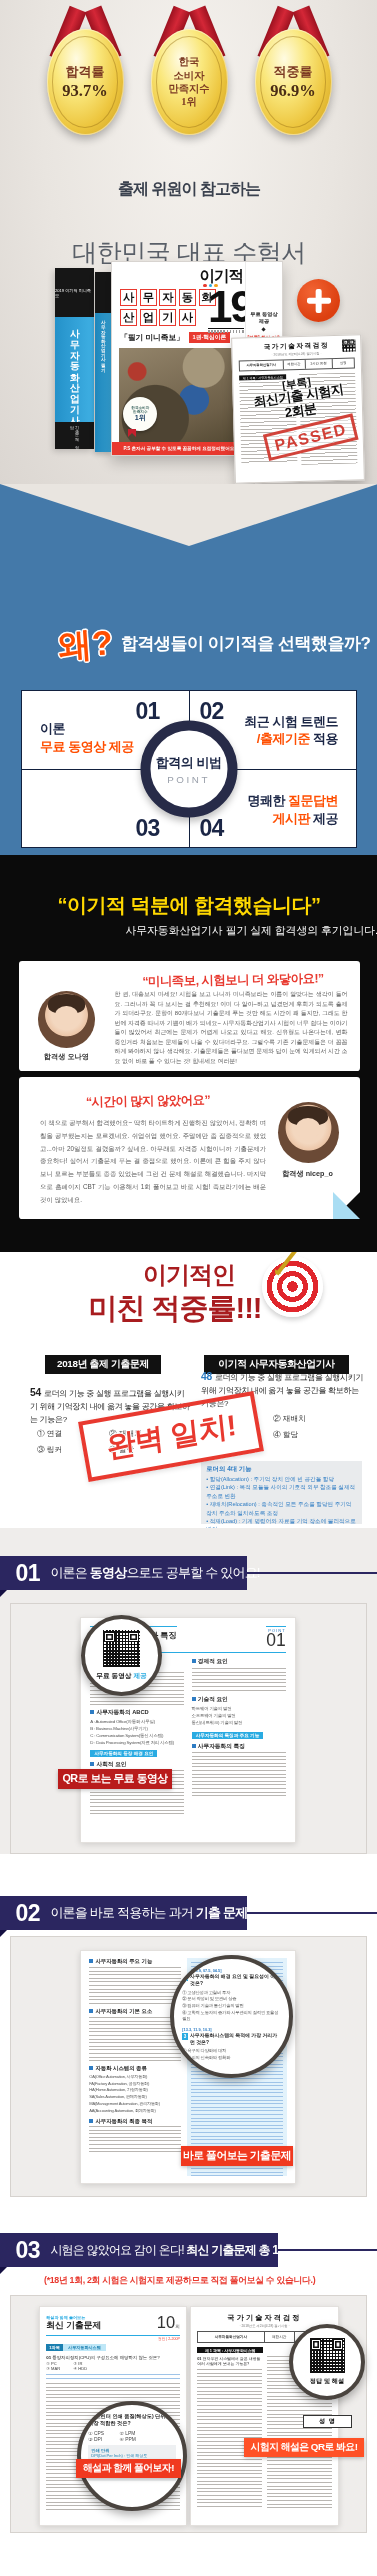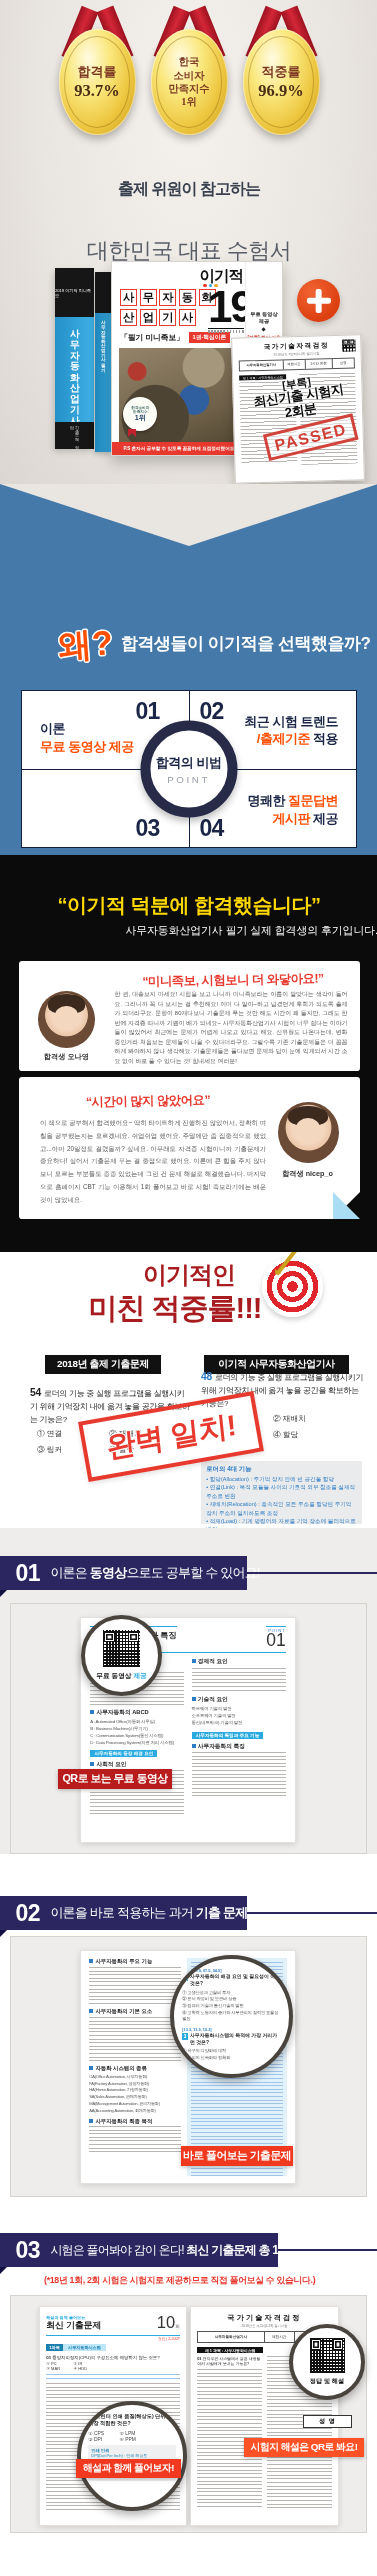--- a/index.html
+++ b/index.html
@@ -3,36 +3,36 @@
 <meta charset="utf-8">
 <style>
   *{margin:0;padding:0;box-sizing:border-box;}
   html,body{background:#fff;}
   body{width:378px;margin:0 auto;font-family:"Liberation Sans",sans-serif;}
   #page{position:relative;width:378px;height:3679px;overflow:hidden;background:#fff;}
   .sec{position:relative;width:378px;overflow:hidden;}
 
   
   #hero{height:484px;background:radial-gradient(ellipse at 50% 22%,#f5f2ee 0%,#e9e5e0 55%,#dbd6d1 100%);}
-  .medals{position:absolute;top:12.4px;left:0;width:100%;display:flex;justify-content:center;gap:15px;}
+  .medals{position:absolute;top:12.4px;left:0;width:100%;display:flex;justify-content:center;gap:27px;}
   .medal{position:relative;width:77px;height:124px;}
   .rib{position:absolute;top:-5.2px;width:17.5px;height:54px;background:linear-gradient(90deg,#9d1220,#d42737,#9d1220);}
   .rib.l{left:12.4px;transform:rotate(22deg);}
   .rib.r{right:12.4px;transform:rotate(-22deg);}
   .disc{position:absolute;top:16.5px;left:0;width:77px;height:106px;border-radius:50%;
     background:radial-gradient(ellipse at 38% 28%,#fffbe2 0%,#fae87e 32%,#edc63f 64%,#c89a19 100%);
     box-shadow:0 4.1px 8.2px rgba(0,0,0,.28),inset 0 0 0 1px rgba(255,255,255,.45);
     display:flex;flex-direction:column;align-items:center;justify-content:center;
     font-family:"Liberation Serif",serif;}
   .disc::before{content:"";position:absolute;inset:7.2px 5.2px;border-radius:50%;border:1px solid rgba(150,110,20,.45);}
   .medal-label{font-size:13px;font-weight:bold;color:#7c3a23;}
   .medal-num{font-size:16.5px;font-weight:bold;color:#4b2d16;}
   .medal-small{font-size:10.3px;font-weight:bold;color:#7c3a23;line-height:1.3;text-align:center;}
   .hero-title{position:absolute;top:179px;width:100%;font-size:16px;font-weight:700;color:#3a414e;letter-spacing:-1px;text-align:center;}
-  .hero-sub{position:absolute;top:236px;width:100%;font-size:22px;font-weight:400;color:#595f68;letter-spacing:-0.5px;text-align:center;}
+  .hero-sub{position:absolute;top:236px;width:100%;font-size:25px;font-weight:400;color:#595f68;letter-spacing:-0.5px;text-align:center;}
 
   
   .bookA{position:absolute;left:55px;top:268px;width:39px;height:181px;background:linear-gradient(90deg,#2491c9,#3fb0e4);box-shadow:-2.1px 3.1px 6.2px rgba(0,0,0,.18);}
   .bookA .band{background:#161616;height:49px;width:100%;display:flex;flex-direction:column;align-items:center;justify-content:center;color:#fff;}
   .bookA .vtx{writing-mode:vertical-rl;color:#fff;font-weight:800;font-size:9.8px;letter-spacing:1px;margin:5.2px auto 0;display:block;text-align:center;}
   .bookA .vtx .red{color:#ffd34d;}
   .bookA .foot{position:absolute;bottom:0;width:100%;height:27px;background:#161616;color:#ddd;font-size:4.1px;display:flex;align-items:center;justify-content:center;writing-mode:vertical-rl;}
   .bookB{position:absolute;left:95px;top:272px;width:16.5px;height:180px;background:linear-gradient(90deg,#1f86bb,#36a6da);box-shadow:-1px 2.6px 5.2px rgba(0,0,0,.2);}
   .bookB .band{background:#161616;height:41px;}
   .bookB .vtx{writing-mode:vertical-rl;color:#fff;font-weight:700;font-size:4.6px;margin:4.1px auto 0;display:block;}
@@ -483,21 +483,21 @@
         <div>① 욕구의 다양화에 대처</div>
         <div>② 처리의 신속화와 정확화</div>
       </div>
     </div>
     <div class="lbl" style="left:181px;top:292px;width:112px;height:20px;background:#f0391f;font-size:10.8px">바로 풀어보는 기출문제</div>
   </section>
 
   <section class="sec" style="height:333px;background:#fff">
     <div class="banner" style="top:33px;width:278px">
       <span class="bn">03</span>
-      <span class="bt" style="font-size:12px"><span>시험은 풀어봐야 감이 온다! </span><b>최신 기출문제 총 12회!</b></span>
+      <span class="bt" style="font-size:12px"><span>시험은 않았어요 감이 온다! </span><b>최신 기출문제 총 12회!</b></span>
     </div>
     <div class="banner-line" style="top:49px;left:278px"></div>
     <div class="banner-notch" style="top:67px"></div>
     <div style="position:absolute;top:75px;left:44px;font-size:8.8px;font-weight:700;color:#e8392f;letter-spacing:-0.3px">(*18년 1회, 2회 시험은 시험지로 제공하므로 직접 풀어보실 수 있습니다.)</div>
     <div class="frame" style="top:95px;height:238px"></div>
 
     <div class="page" style="left:39px;top:106px;width:148px;height:220px;padding:6.2px">
       <div style="display:flex;align-items:flex-end;gap:4.1px;border-bottom:1px solid #29abe2;padding-bottom:3.1px">
         <div>
           <div style="font-size:4.1px;color:#29abe2;font-weight:700">해설과 함께 풀어보는</div>

